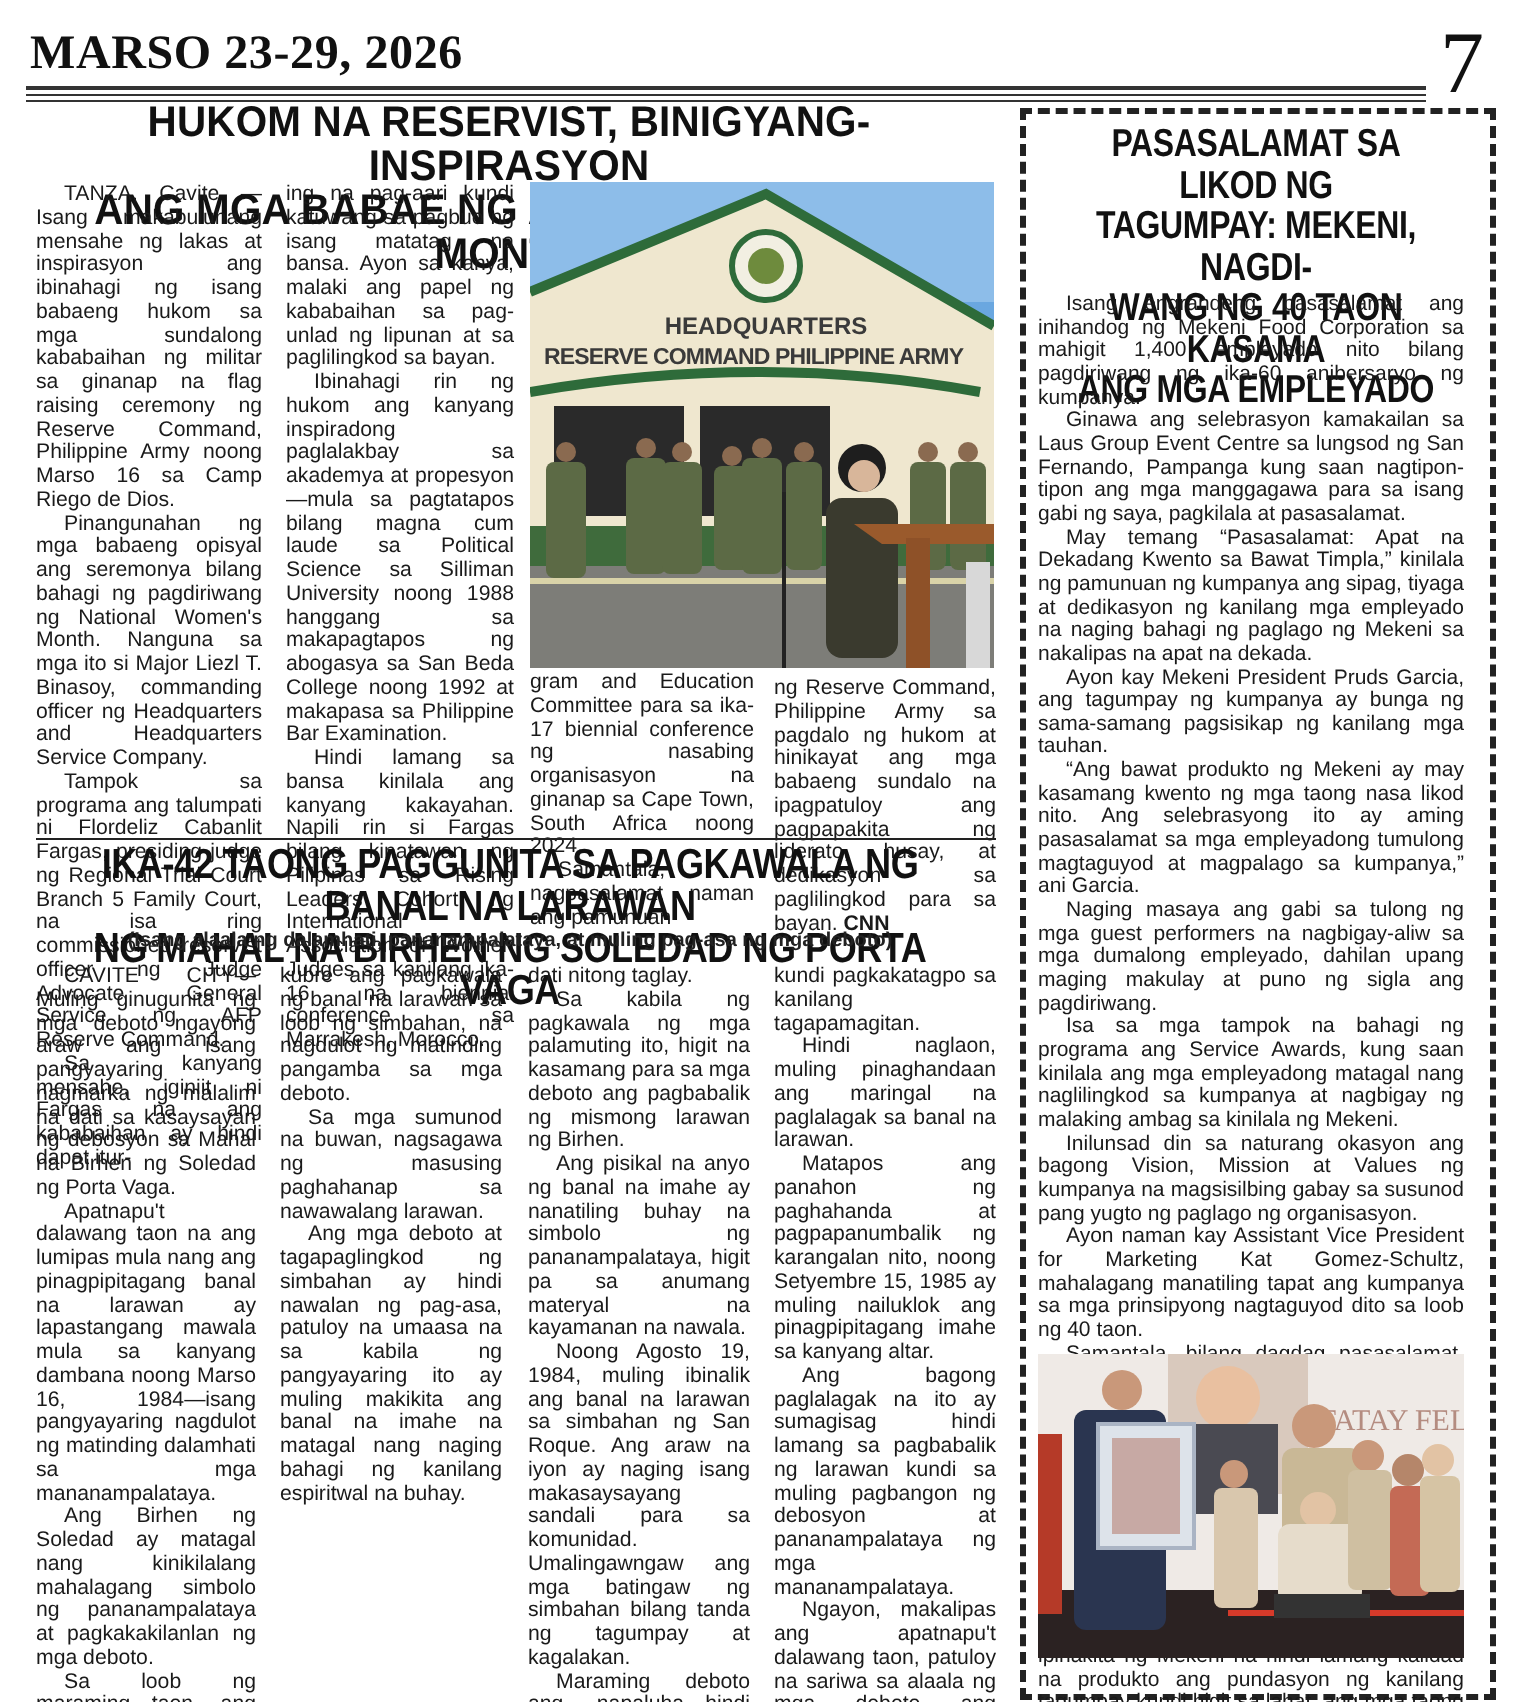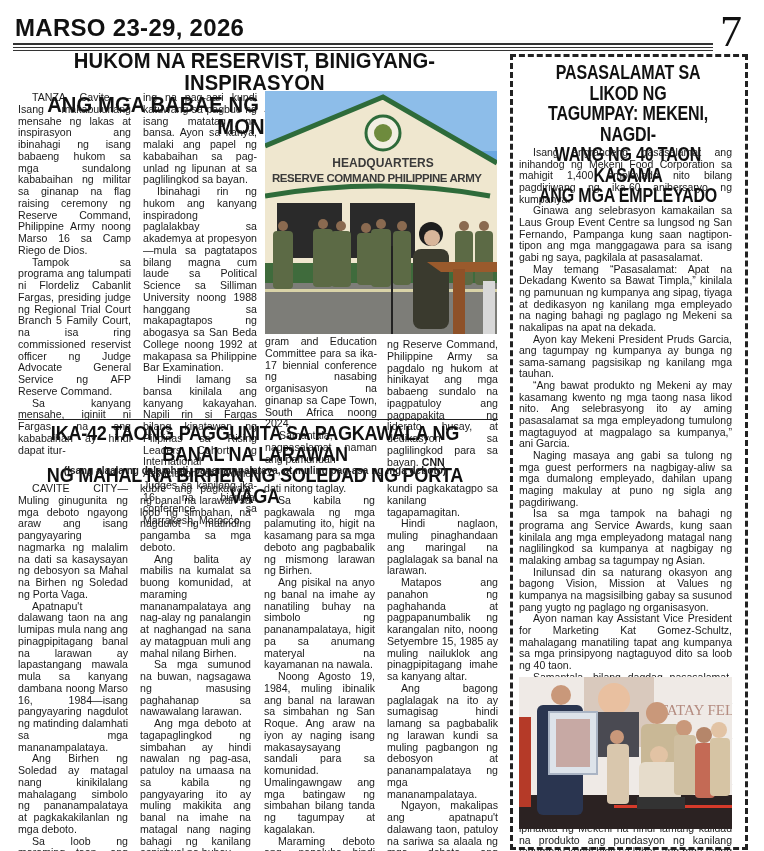--- a/index.html
+++ b/index.html
@@ -1,18 +1,18 @@
 <!DOCTYPE html>
 <html><head>
 <meta charset="utf-8">
 <style>
   html, body { margin:0; padding:0; background:#fff; }
   body { width:764px; height:851px; position:relative; overflow:hidden; font-family:"Liberation Sans", sans-serif; color:#111; }
   .masthead { position:absolute; left:13px; top:8px; width:735px; height:45px; }
-  .date { position:absolute; left:2px; top:6px; font-family:Liberation Sans, sans-serif; font-weight:bold; font-size:24px; letter-spacing:0.3px; color:#111;text-align:right; }
+  .date { position:absolute; left:2px; top:6px; font-family:Liberation Serif, serif; font-weight:bold; font-size:24px; letter-spacing:0.3px; color:#111;text-align:right; }
   .pagenum { position:absolute; right:6px; top:-2px; font-family:"Liberation Serif", serif; font-size:44px; color:#111; }
   .rule1 { position:absolute; left:0; top:35px; width:700px; height:2px; background:#333; }
   .rule2 { position:absolute; left:0; top:39px; width:700px; height:1px; background:#333; }
   .rule3 { position:absolute; left:0; top:42px; width:700px; height:1px; background:#333; }
 
   .headline1 { position:absolute; left:12px; top:50px; width:485px; text-align:center; font-weight:bold; font-size:21.5px; line-height:22px; letter-spacing:0.1px; transform:scaleX(0.94); transform-origin:center top; }
 
   .col { position:absolute; font-size:10.6px; line-height:11.75px; text-align:justify; color:#1a1a1a; }
   .col p { margin:0; text-indent:14px; }
   .col p.first { text-indent:14px; }
@@ -40,20 +40,21 @@
   <div class="rule3"></div>
 </div>
 
 <div class="headline1">
   <div>HUKOM NA RESERVIST, BINIGYANG-INSPIRASYON</div>
   <div>ANG MGA BABAE NG ARMY SA WOMEN’S MONTH</div>
 </div>
 
 <div class="col" style="left:18px; top:92px; width:113px;">
   <p class="first"><span class="lead">TANZA, Cavite</span> <span>— Isang makabuluhang mensahe ng lakas at inspirasyon ang ibinahagi ng isang babaeng hukom sa mga sundalong kababaihan ng militar sa ginanap na flag raising ceremony ng Reserve Command, Philippine Army noong Marso 16 sa Camp Riego de Dios.</span></p>
+  <p>Pinangunahan ng mga babaeng opisyal ang seremonya bilang bahagi ng pagdiriwang ng National Women's Month. Nanguna sa mga ito si Major Liezl T. Binasoy, commanding officer ng Headquarters and Headquarters Service Company.</p>
   <p>Tampok sa programa ang talumpati ni Flordeliz Cabanlit Fargas, presiding judge ng Regional Trial Court Branch 5 Family Court, na isa ring commissioned reservist officer ng Judge Advocate General Service ng AFP Reserve Command.</p>
   <p>Sa kanyang mensahe, iginiit ni Fargas na ang kababaihan ay hindi dapat itur-</p>
 </div>
 
 <div class="col" style="left:143px; top:92px; width:114px;">
   <p style="text-indent:0">ing na pag-aari kundi katuwang sa pagbuo ng isang matatag na bansa. Ayon sa kanya, malaki ang papel ng kababaihan sa pag-unlad ng lipunan at sa paglilingkod sa bayan.</p>
   <p>Ibinahagi rin ng hukom ang kanyang inspiradong paglalakbay sa akademya at propesyon—mula sa pagtatapos bilang magna cum laude sa Political Science sa Silliman University noong 1988 hanggang sa makapagtapos ng abogasya sa San Beda College noong 1992 at makapasa sa Philippine Bar Examination.</p>
   <p>Hindi lamang sa bansa kinilala ang kanyang kakayahan. Napili rin si Fargas bilang kinatawan ng Pilipinas sa Rising Leaders Cohort ng International Association of Women Judges sa kanilang ika-16 na biennial conference sa Marrakesh, Morocco.</p>
 </div>
 
@@ -121,21 +122,20 @@
 <div class="col" style="left:18px; top:483px; width:110px;">
   <p class="first"><span class="lead">CAVITE CITY</span><span>— Muling ginugunita ng mga deboto ngayong araw ang isang pangyayaring nagmarka ng malalim na dati sa kasaysayan ng debosyon sa Mahal na Birhen ng Soledad ng Porta Vaga.</span></p>
   <p>Apatnapu't dalawang taon na ang lumipas mula nang ang pinagpipitagang banal na larawan ay lapastangang mawala mula sa kanyang dambana noong Marso 16, 1984—isang pangyayaring nagdulot ng matinding dalamhati sa mga mananampalataya.</p>
   <p>Ang Birhen ng Soledad ay matagal nang kinikilalang mahalagang simbolo ng pananampalataya at pagkakakilanlan ng mga deboto.</p>
   <p>Sa loob ng maraming taon, ang kanyang banal na larawan ay nagsilbing tahimik na saksi sa mga panalangin, pag-asa, at paghiling ng tulong ng mga mananampalataya.</p>
 
 </div>
 
 <div class="col" style="left:140px; top:483px; width:111px;">
   <p style="text-indent:0">kubre ang pagkawala ng banal na larawan sa loob ng simbahan, na nagdulot ng matinding pangamba sa mga deboto.</p>
-  <p>Ang balita ay mabilis na kumalat sa buong komunidad, at maraming mananampalataya ang nag-alay ng panalangin at naghangad na sana ay matagpuan muli ang mahal nilang Birhen.</p>
   <p>Sa mga sumunod na buwan, nagsagawa ng masusing paghahanap sa nawawalang larawan.</p>
   <p>Ang mga deboto at tagapaglingkod ng simbahan ay hindi nawalan ng pag-asa, patuloy na umaasa na sa kabila ng pangyayaring ito ay muling makikita ang banal na imahe na matagal nang naging bahagi ng kanilang espiritwal na buhay.</p>
 
 </div>
 
 <div class="col" style="left:264px; top:483px; width:111px;">
   <p style="text-indent:0">dati nitong taglay.</p>
   <p>Sa kabila ng pagkawala ng mga palamuting ito, higit na kasamang para sa mga deboto ang pagbabalik ng mismong larawan ng Birhen.</p>
   <p>Ang pisikal na anyo ng banal na imahe ay nanatiling buhay na simbolo ng pananampalataya, higit pa sa anumang materyal na kayamanan na nawala.</p>
   <p>Noong Agosto 19, 1984, muling ibinalik ang banal na larawan sa simbahan ng San Roque. Ang araw na iyon ay naging isang makasaysayang sandali para sa komunidad. Umalingawngaw ang mga batingaw ng simbahan bilang tanda ng tagumpay at kagalakan.</p>
@@ -160,21 +160,21 @@
   <div>ANG MGA EMPLEYADO</div>
 </div>
 
 <div class="col" style="left:519px; top:147px; width:213px; font-size:10.5px; line-height:11.65px;">
   <p>Isang engrandeng pasasalamat ang inihandog ng Mekeni Food Corporation sa mahigit 1,400 empleyado nito bilang pagdiriwang ng ika-60 anibersaryo ng kumpanya.</p>
   <p>Ginawa ang selebrasyon kamakailan sa Laus Group Event Centre sa lungsod ng San Fernando, Pampanga kung saan nagtipon-tipon ang mga manggagawa para sa isang gabi ng saya, pagkilala at pasasalamat.</p>
   <p>May temang “Pasasalamat: Apat na Dekadang Kwento sa Bawat Timpla,” kinilala ng pamunuan ng kumpanya ang sipag, tiyaga at dedikasyon ng kanilang mga empleyado na naging bahagi ng paglago ng Mekeni sa nakalipas na apat na dekada.</p>
   <p>Ayon kay Mekeni President Pruds Garcia, ang tagumpay ng kumpanya ay bunga ng sama-samang pagsisikap ng kanilang mga tauhan.</p>
   <p>“Ang bawat produkto ng Mekeni ay may kasamang kwento ng mga taong nasa likod nito. Ang selebrasyong ito ay aming pasasalamat sa mga empleyadong tumulong magtaguyod at magpalago sa kumpanya,” ani Garcia.</p>
   <p>Naging masaya ang gabi sa tulong ng mga guest performers na nagbigay-aliw sa mga dumalong empleyado, dahilan upang maging makulay at puno ng sigla ang pagdiriwang.</p>
-  <p>Isa sa mga tampok na bahagi ng programa ang Service Awards, kung saan kinilala ang mga empleyadong matagal nang naglilingkod sa kumpanya at nagbigay ng malaking ambag sa tagumpay ng Asian.</p>
+  <p>Isa sa mga tampok na bahagi ng programa ang Service Awards, kung saan kinilala ang mga empleyadong matagal nang naglilingkod sa kumpanya at nagbigay ng malaking ambag sa kinilala ng Mekeni.</p>
   <p>Inilunsad din sa naturang okasyon ang bagong Vision, Mission at Values ng kumpanya na magsisilbing gabay sa susunod pang yugto ng paglago ng organisasyon.</p>
   <p>Ayon naman kay Assistant Vice President for Marketing Kat Gomez-Schultz, mahalagang manatiling tapat ang kumpanya sa mga prinsipyong nagtaguyod dito sa loob ng 40 taon.</p>
   <p>Samantala, bilang dagdag pasasalamat, ginawaran din ng Asian cruise trip ang ilang empleyadong nakamit ang mahihirap na target noong Fiscal Year 2025. Mula Marso 3 hanggang 9, 2026, binisita nila ang Ishigaki, Japan at Keelung, Taiwan bilang gantimpala sa kanilang natatanging kontribusyon.</p>
   <p>Sinabi ni Assistant Vice President for Human Resources and Exports Marilou Uy na patunay ang mga programang ito na pinahahalagahan ng Mekeni ang dedikasyon at talento ng kanilang mga manggagawa.</p>
   <p>Sa pagdiriwang ng ika-40 anibersaryo, ipinakita ng Mekeni na hindi lamang kalidad na produkto ang pundasyon ng kanilang tagumpay kundi higit sa lahat, ang mga taong nasa likod ng bawat timpla.</p>
 </div>
 
 <div class="photo2">
   <svg width="213" height="152" viewBox="0 0 213 152">
     <rect x="0" y="0" width="213" height="152" fill="#efeae6"></rect>

